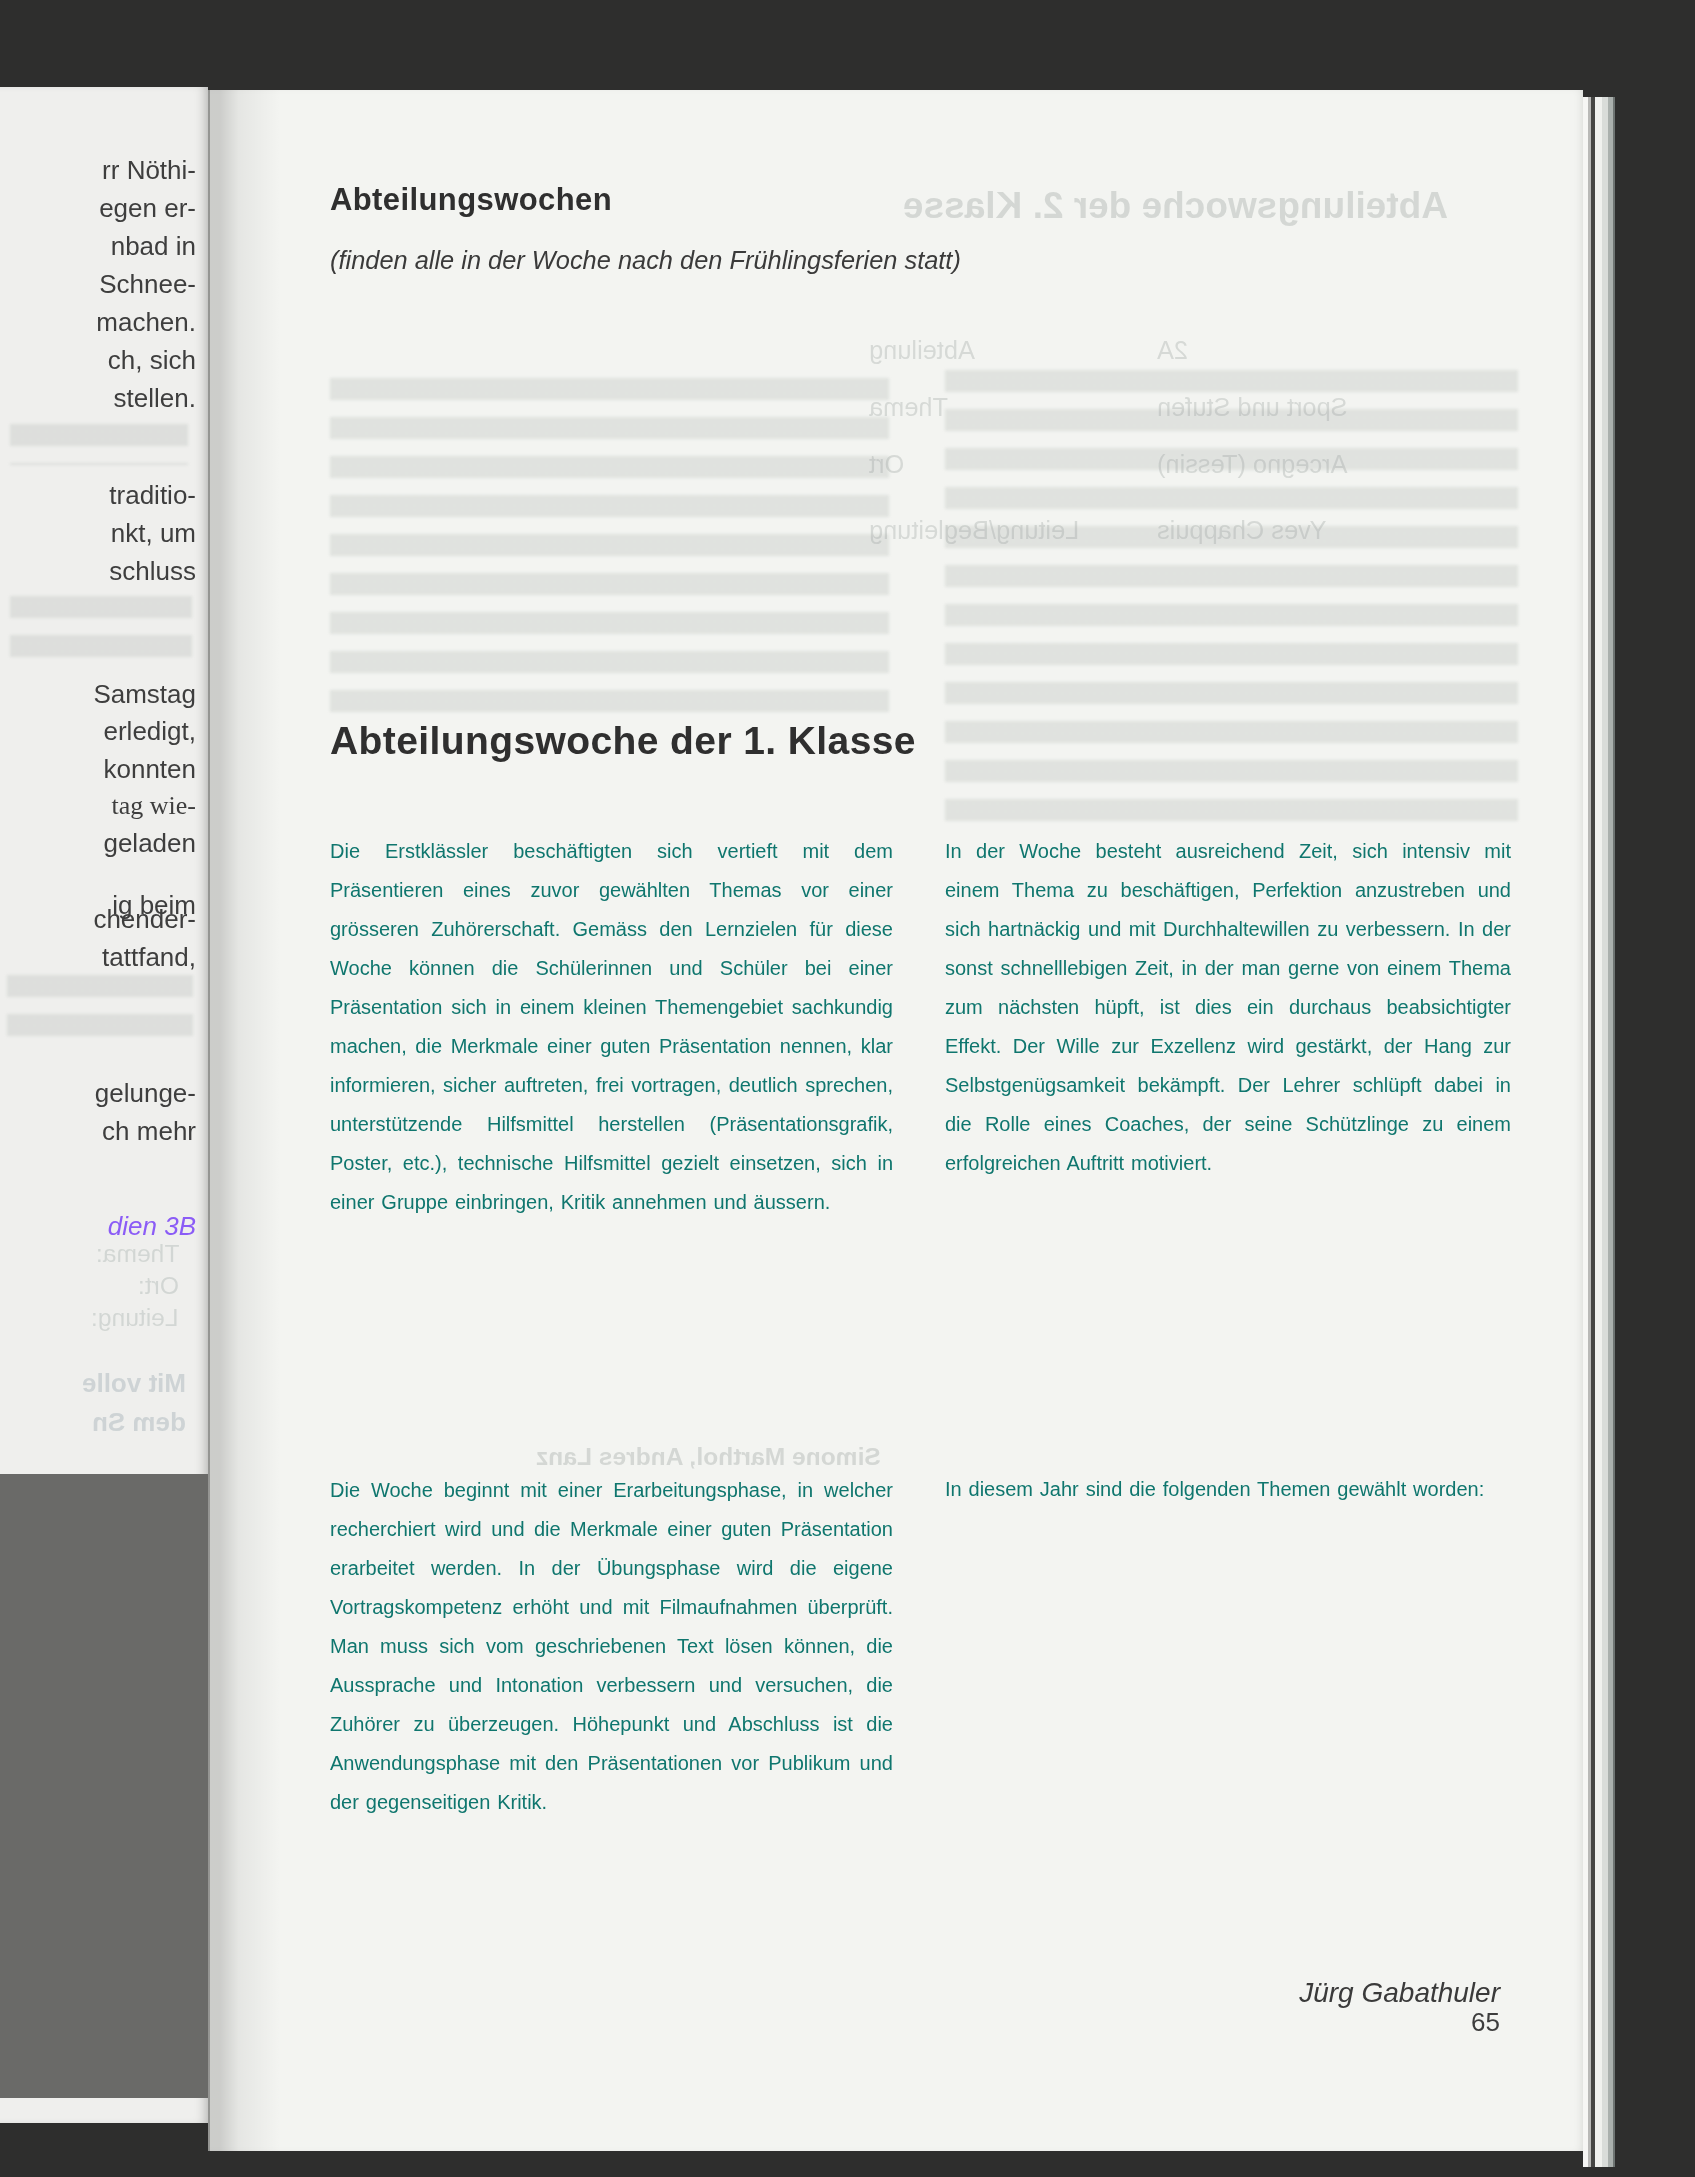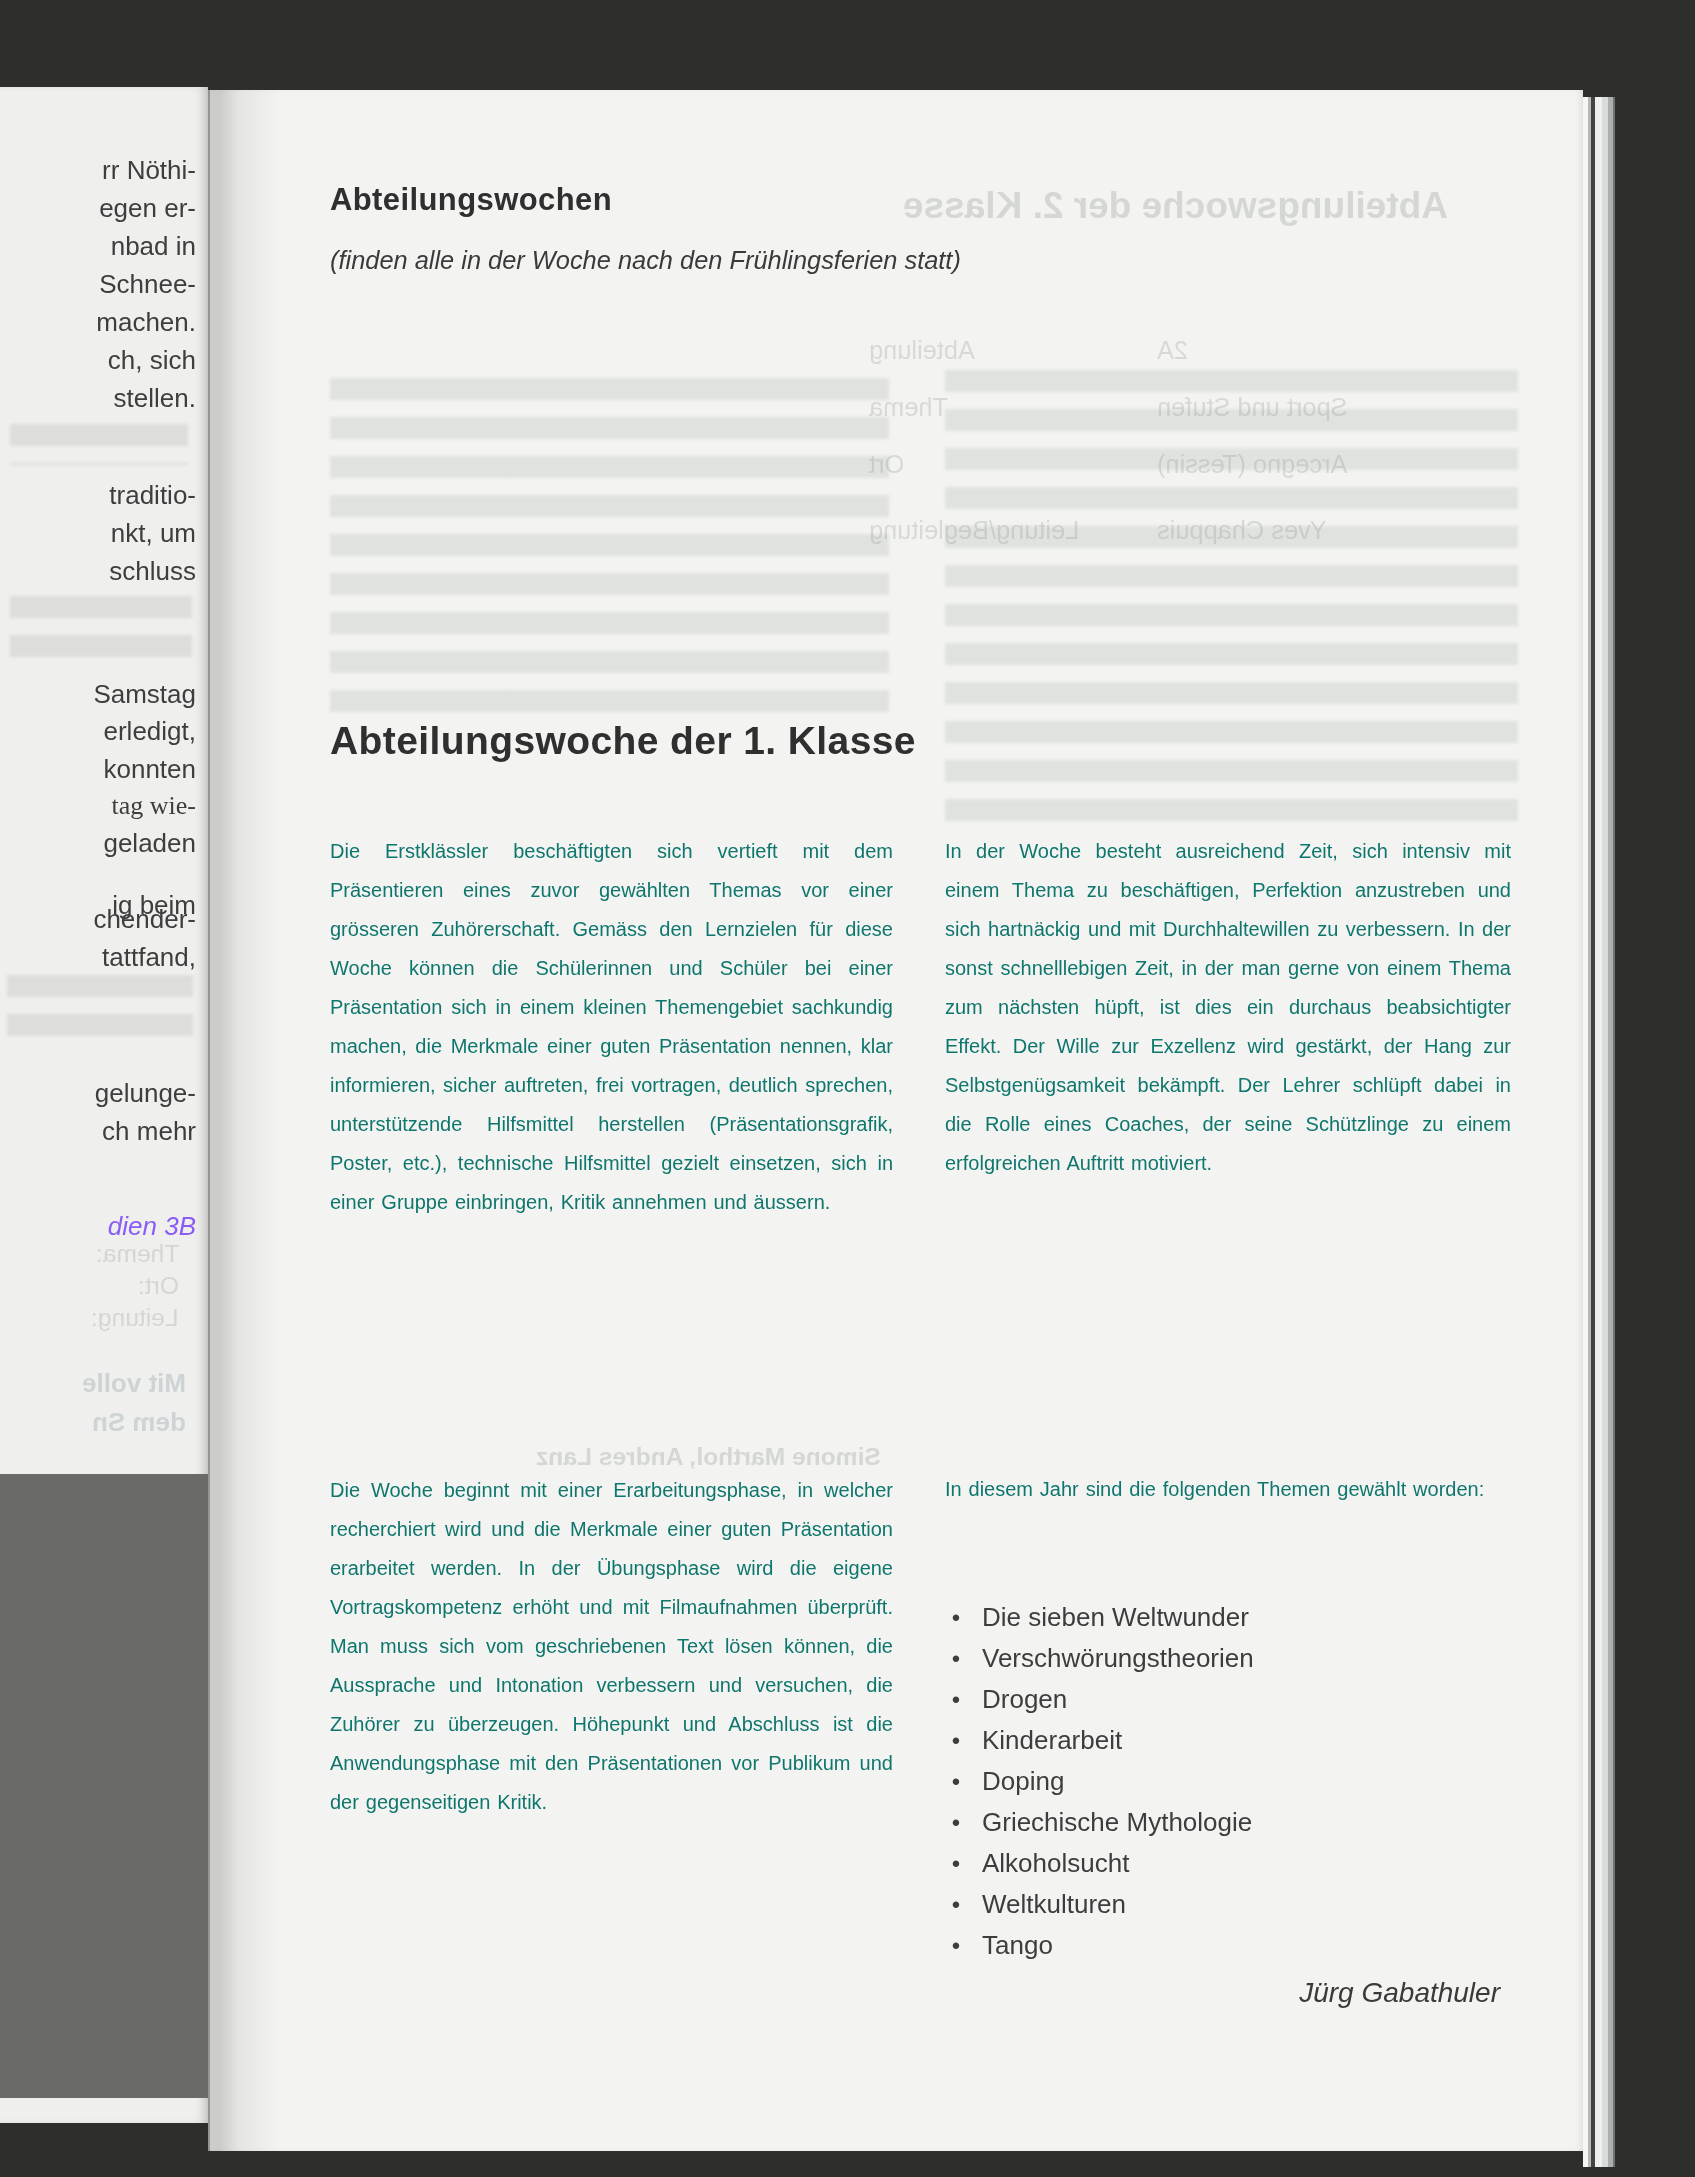--- a/index.html
+++ b/index.html
@@ -214,29 +214,19 @@
   <div class="body-col" style="left:122px;top:742px;width:563px;">Die Erstklässler beschäftigten sich vertieft mit dem Präsentieren eines zuvor gewählten Themas vor einer grösseren Zuhörerschaft. Gemäss den Lernzielen für diese Woche können die Schülerinnen und Schüler bei einer Präsentation sich in einem kleinen Themengebiet sachkundig machen, die Merkmale einer guten Präsentation nennen, klar informieren, sicher auftreten, frei vortragen, deutlich sprechen, unterstützende Hilfsmittel herstellen (Präsentationsgrafik, Poster, etc.), technische Hilfsmittel gezielt einsetzen, sich in einer Gruppe einbringen, Kritik annehmen und äussern.</div>
   <div class="body-col" style="left:122px;top:1381px;width:563px;">Die Woche beginnt mit einer Erarbeitungsphase, in welcher recherchiert wird und die Merkmale einer guten Präsentation erarbeitet werden. In der Übungsphase wird die eigene Vortragskompetenz erhöht und mit Filmaufnahmen überprüft. Man muss sich vom geschriebenen Text lösen können, die Aussprache und Intonation verbessern und versuchen, die Zuhörer zu überzeugen. Höhepunkt und Abschluss ist die Anwendungsphase mit den Präsentationen vor Publikum und der gegenseitigen Kritik.</div>
 
   <div class="ghost-names">
     <span class="mirror">Simone Marthol, Andres Lanz</span>
   </div>
 
   <div class="body-col" style="left:737px;top:742px;width:566px;">In der Woche besteht ausreichend Zeit, sich intensiv mit einem Thema zu beschäftigen, Perfektion anzustreben und sich hartnäckig und mit Durchhaltewillen zu verbessern. In der sonst schnelllebigen Zeit, in der man gerne von einem Thema zum nächsten hüpft, ist dies ein durchaus beabsichtigter Effekt. Der Wille zur Exzellenz wird gestärkt, der Hang zur Selbstgenügsamkeit bekämpft. Der Lehrer schlüpft dabei in die Rolle eines Coaches, der seine Schützlinge zu einem erfolgreichen Auftritt motiviert.</div>
   <div class="body-col" style="left:737px;top:1380px;width:566px;">In diesem Jahr sind die folgenden Themen gewählt worden:</div>
 
-  <ul class="themes" id="themes-list">
-      <li>Die sieben Weltwunder</li>
-      <li>Verschwörungstheorien</li>
-      <li>Drogen</li>
-      <li>Kinderarbeit</li>
-      <li>Doping</li>
-      <li>Griechische Mythologie</li>
-      <li>Alkoholsucht</li>
-      <li>Weltkulturen</li>
-      <li>Tango</li>
-    </ul>
 
   <div class="author">Jürg Gabathuler</div>
+  <div class="page-number">65</div>
 </div>
 
 <div class="edge-stack"></div>
 
 
 </body></html>

